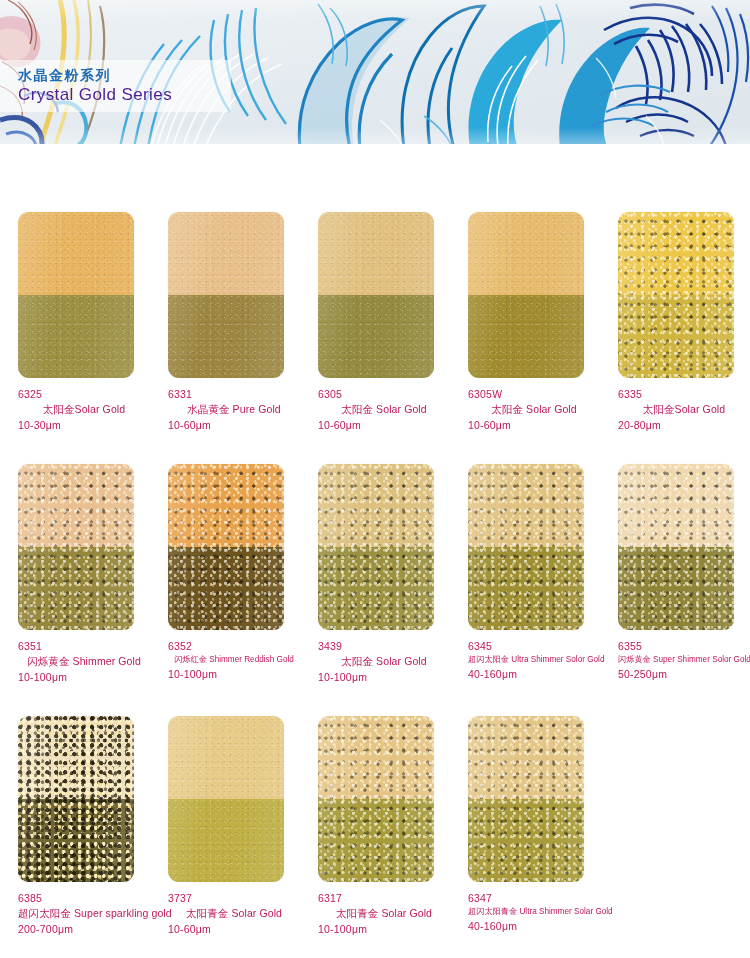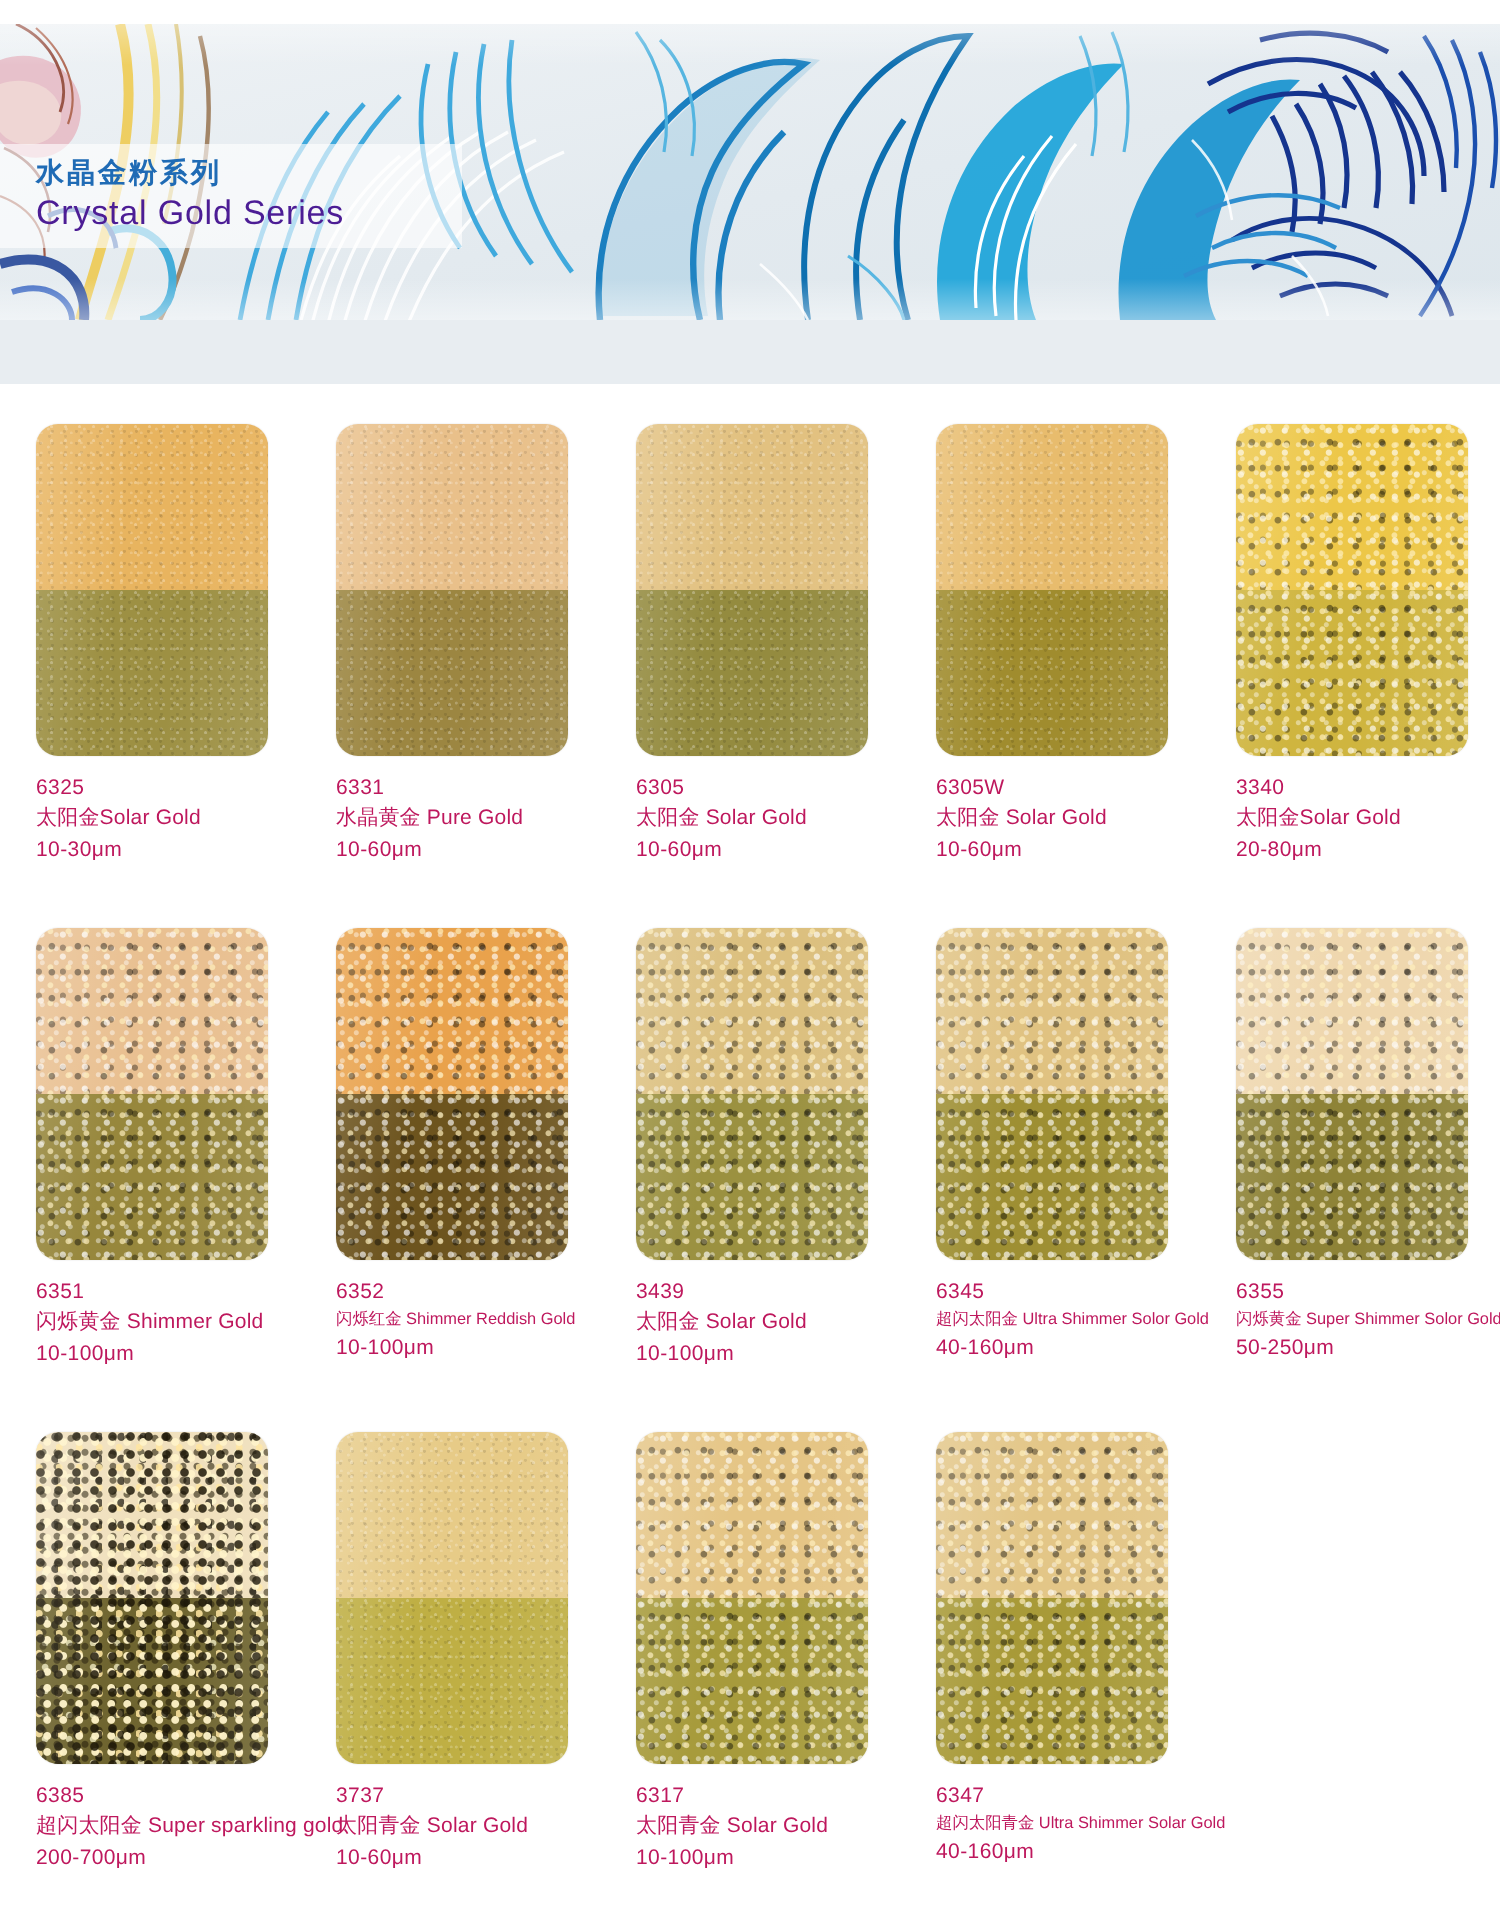--- a/index.html
+++ b/index.html
@@ -7,21 +7,21 @@
   body{
     width:750px;height:958px;
     background:#ffffff;
     font-family:"Liberation Sans","DejaVu Sans",sans-serif;
     overflow:hidden;
     position:relative;
   }
 
   
   #banner{
-    position:absolute;left:0;top:12px;width:750px;height:180px;
+    position:absolute;left:0;top:0;width:750px;height:144px;
     overflow:hidden;
     background:#e8edf1;
   }
   #banner .art{position:absolute;left:0;top:0;width:750px;height:148px;}
   #banner .paperfade{
     position:absolute;left:0;top:0;width:750px;height:148px;
     background:linear-gradient(180deg,rgba(255,255,255,.35) 0%,rgba(255,255,255,0) 14%,rgba(255,255,255,0) 86%,rgba(255,255,255,.45) 100%);
     pointer-events:none;
   }
   #titleband{
@@ -88,21 +88,21 @@
       radial-gradient(circle at 38% 88%, rgba(255,250,210,.7) 0 1.4px, transparent 1.9px);
     background-size:9px 9px,8px 8px,11px 11px,10px 10px,7px 7px,12px 12px;
   }
   .sheen{
     position:absolute;inset:0;
     background:linear-gradient(100deg,rgba(255,255,255,.18) 0%,rgba(255,255,255,0) 38%,rgba(255,255,255,0) 62%,rgba(255,255,255,.10) 100%);
   }
 
   .label{margin-top:9px;color:#be185d;}
   .label .code{font-size:10.5px;line-height:1.45;letter-spacing:.2px;}
-  .label .name{font-size:10.5px;line-height:1.5;letter-spacing:.1px;white-space:nowrap;}
+  .label .name{font-size:10.5px;line-height:1.5;letter-spacing:.1px;white-space:nowrap;text-align:center;}
   .label .name.small{font-size:8.2px;letter-spacing:0;}
   .label .size{font-size:10.5px;line-height:1.5;letter-spacing:.2px;}
 </style>
 </head>
 <body>
 
 <div id="banner">
   <svg class="art" viewBox="0 0 750 148" preserveAspectRatio="none">
     <defs>
       <linearGradient id="bg" x1="0" y1="0" x2="1" y2="1">
@@ -291,21 +291,21 @@
       <div class="chip">
         <div class="half top" style="background: rgb(237, 199, 72);">
           <div class="grain coarse"></div>
         </div>
         <div class="half bottom" style="background: rgb(207, 181, 63);">
           <div class="grain coarse"></div>
         </div>
         <div class="sheen"></div>
       </div>
       <div class="label">
-        <div class="code">3340</div>
+        <div class="code">6335</div>
         <div class="name">太阳金Solar Gold</div>
         <div class="size">20-80μm</div>
       </div>
     </div>
     <div class="cell">
       <div class="chip">
         <div class="half top" style="background: rgb(233, 192, 145);">
           <div class="grain coarse"></div>
         </div>
         <div class="half bottom" style="background: rgb(151, 135, 60);">

